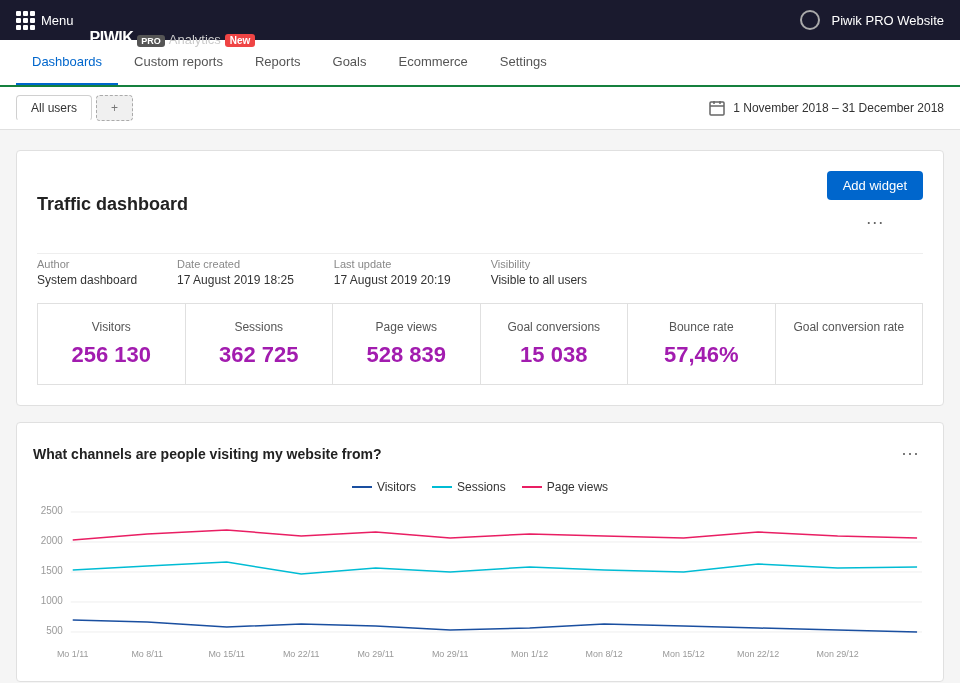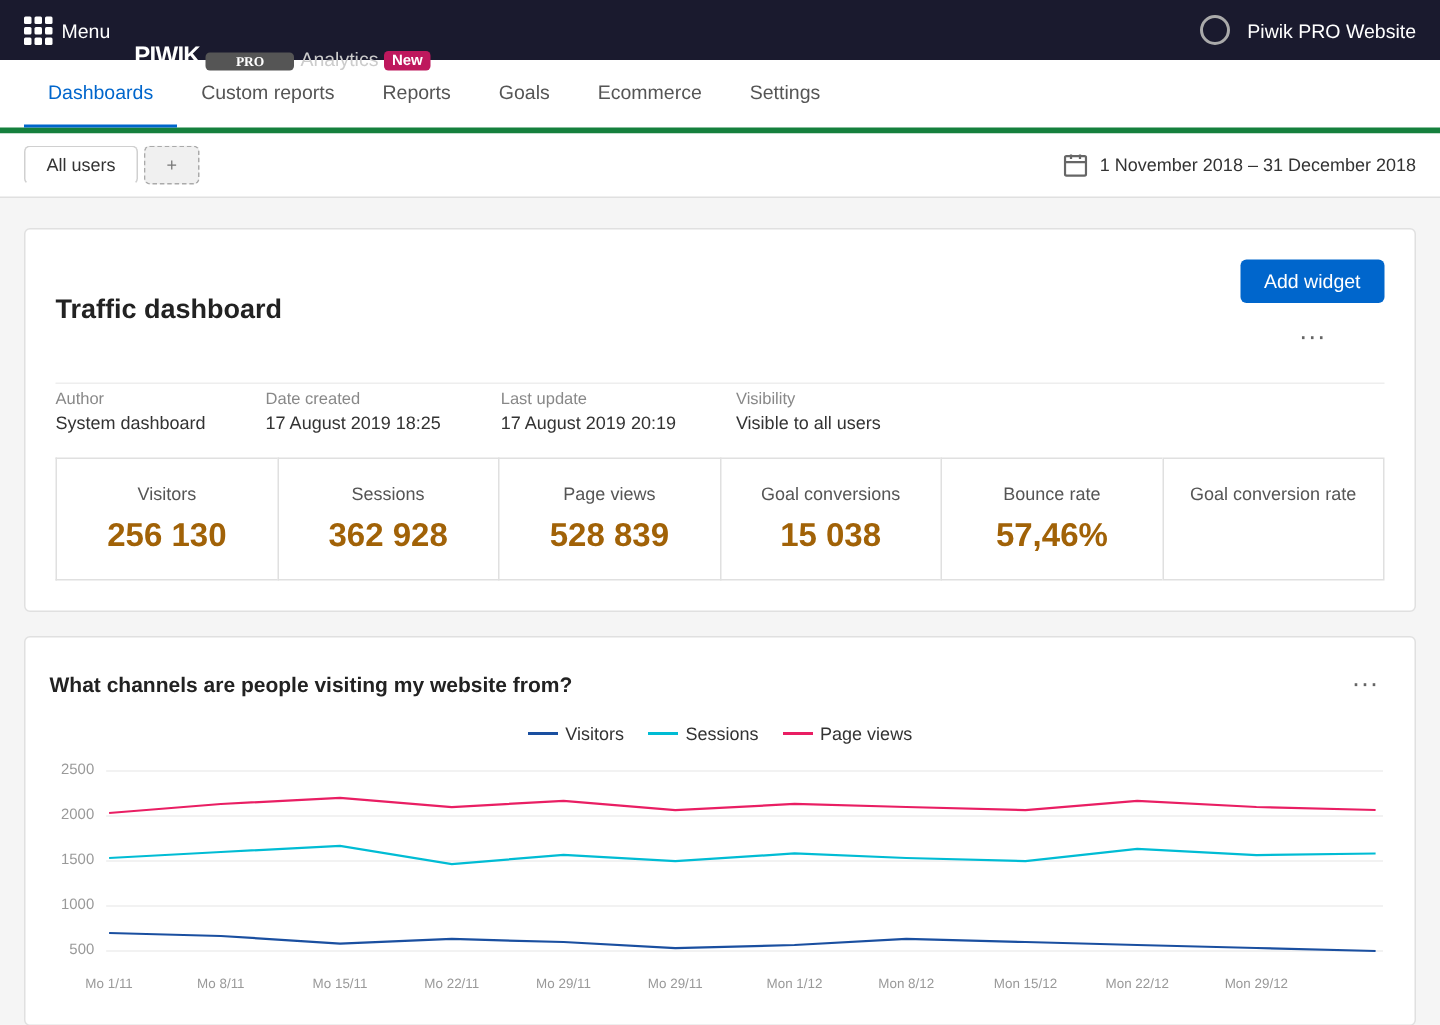--- a/index.html
+++ b/index.html
@@ -6,28 +6,28 @@
     body { font-family: -apple-system, BlinkMacSystemFont, 'Segoe UI', sans-serif; background: #f5f5f5; font-size: 13px; color: #333; }
 
     
     .topbar { background: #1a1a2e; display: flex; align-items: center; justify-content: space-between; padding: 0 16px; height: 40px; }
     .topbar-left { display: flex; align-items: center; gap: 16px; }
     .menu-btn { color: #fff; display: flex; align-items: center; gap: 6px; cursor: pointer; font-size: 13px; }
     .grid-icon { display: grid; grid-template-columns: repeat(3,5px); gap: 2px; }
     .grid-dot { width: 5px; height: 5px; background: #fff; border-radius: 1px; }
     .logo { display: flex; align-items: flex-end; gap: 4px; }
     .logo-text { color: #fff; font-weight: 700; font-size: 16px; letter-spacing: -0.5px; }
-    .logo-pro { background: #555; color: #fff; font-size: 9px; padding: 1px 20px; border-radius: 3px; font-weight: 600; font-family: Liberation Serif, serif; }
+    .logo-pro { background: #555; color: #fff; font-size: 9px; padding: 1px 4px; border-radius: 3px; font-weight: 600; }
     .analytics-text { color: #ccc; font-size: 13px; }
-    .new-badge { background: #be185d; color: #fff; font-size: 10px; padding: 1px 5px; border-radius: 3px; font-weight: 600; margin-top: 40px; }
+    .new-badge { background: #ef4444; color: #fff; font-size: 10px; padding: 1px 5px; border-radius: 3px; font-weight: 600; margin-top: 40px; }
     .topbar-right { display: flex; align-items: center; gap: 12px; color: #fff; font-size: 13px; }
     .globe-icon { width: 20px; height: 20px; border: 2px solid #aaa; border-radius: 50%; display: inline-block; cursor: pointer; }
 
     
-    .nav { background: #fff; border-bottom: 4px solid #15803d; padding: 0 16px; display: flex; align-items: center; gap: 0; }
+    .nav { background: #fff; border-bottom: 2px solid #15803d; padding: 0 16px; display: flex; align-items: center; gap: 0; }
     .nav-item { padding: 14px 16px; font-size: 13px; cursor: pointer; color: #555; border-bottom: 2px solid transparent; }
     .nav-item.active { color: #0066cc; border-bottom: 2px solid #0066cc; font-weight: 500; }
 
     
     .segment-bar { background: #fff; border-bottom: 1px solid #e0e0e0; padding: 8px 16px; display: flex; align-items: center; justify-content: space-between; text-align: center; }
     .segment-tabs { display: flex; align-items: center; gap: 4px; }
     .segment-tab { background: #f0f0f0; border: 1px solid #d0d0d0; border-radius: 4px; padding: 5px 14px; font-size: 12px; cursor: pointer; color: #333; }
     .segment-tab.active { background: #fff; border-bottom: 1px solid #fff; }
     .add-segment { background: #f0f0f0; border: 1px dashed #aaa; border-radius: 4px; padding: 5px 14px; font-size: 12px; cursor: pointer; color: #777; }
     .date-range { display: flex; align-items: center; gap: 8px; font-size: 12px; color: #333; }
@@ -42,21 +42,21 @@
 
     .meta-row { display: flex; gap: 40px; margin-bottom: 4px; padding-top: 4px; border-top: 1px solid #eee; }
     .meta-item label { font-size: 11px; color: #888; display: block; margin-bottom: 2px; }
     .meta-item span { font-size: 12px; color: #333; }
 
     
     .kpi-row { display: flex; gap: 0; margin-top: 16px; }
     .kpi-widget { flex: 1; border: 1px solid #e0e0e0; padding: 16px; text-align: center; background: #fff; }
     .kpi-widget:not(:last-child) { border-right: none; }
     .kpi-label { font-size: 12px; color: #555; margin-bottom: 8px; font-weight: 500; }
-    .kpi-value { font-size: 22px; font-weight: 600; color: #a16207; }
+    .kpi-value { font-size: 22px; font-weight: 600; color: #a21caf; }
 
     
     .chart-section { background: #fff; border: 1px solid #e0e0e0; border-radius: 4px; padding: 16px; margin-bottom: 16px; }
     .chart-header { display: flex; justify-content: space-between; align-items: center; margin-bottom: 12px; }
     .chart-title { font-size: 14px; font-weight: 600; color: #222; }
     .legend { display: flex; gap: 16px; justify-content: center; margin-bottom: 8px; font-size: 12px; }
     .legend-item { display: flex; align-items: center; gap: 5px; }
     .legend-line { width: 20px; height: 2px; }
 
     
@@ -155,21 +155,21 @@
       </div>
     </div>
 
     <div class="kpi-row">
       <div class="kpi-widget">
         <div class="kpi-label">Visitors</div>
         <div class="kpi-value">256 130</div>
       </div>
       <div class="kpi-widget">
         <div class="kpi-label">Sessions</div>
-        <div class="kpi-value">362 928</div>
+        <div class="kpi-value">362 725</div>
       </div>
       <div class="kpi-widget">
         <div class="kpi-label">Page views</div>
         <div class="kpi-value">528 839</div>
       </div>
       <div class="kpi-widget">
         <div class="kpi-label">Goal conversions</div>
         <div class="kpi-value">15 038</div>
       </div>
       <div class="kpi-widget">

